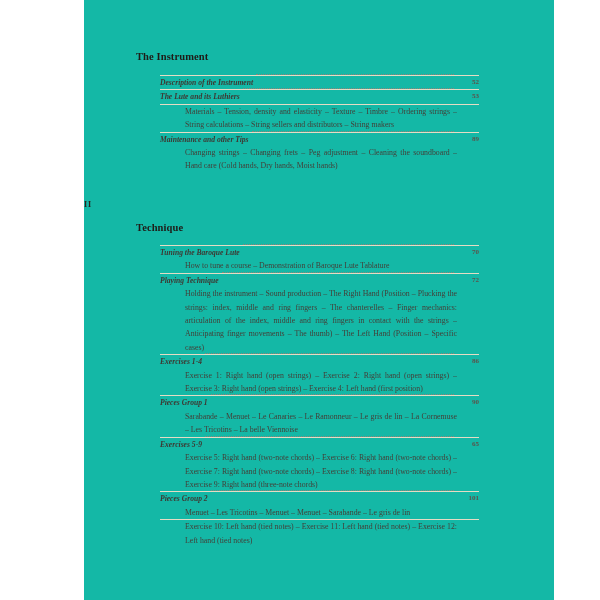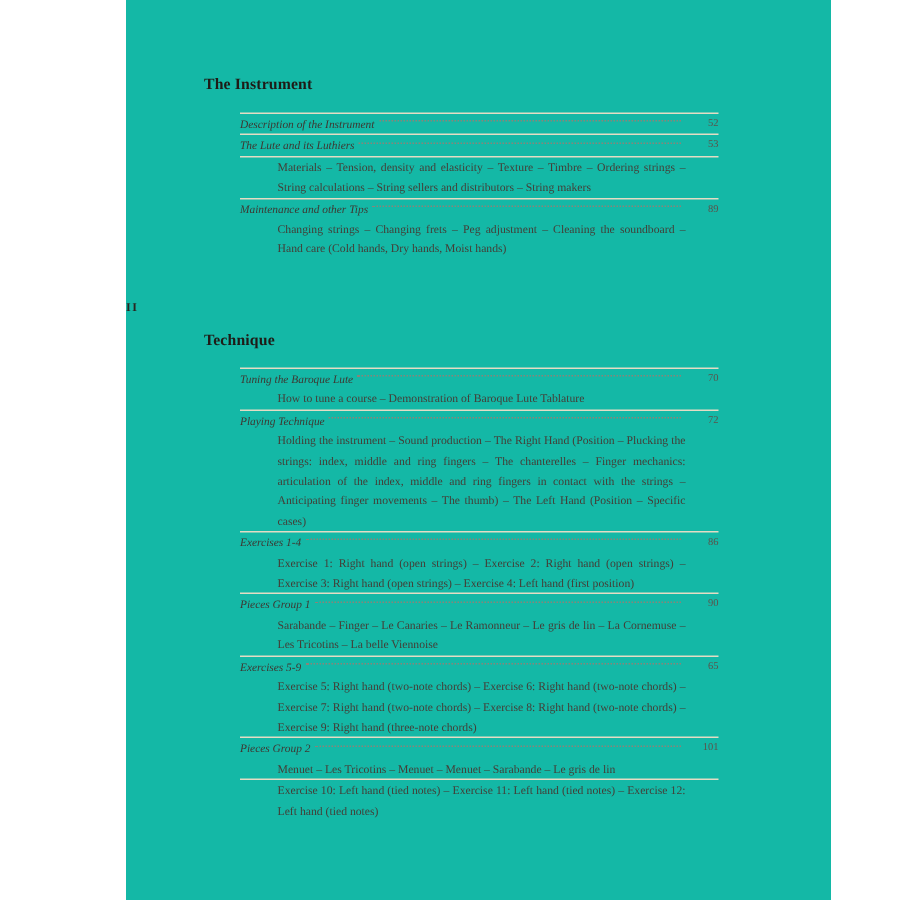--- a/index.html
+++ b/index.html
@@ -18,21 +18,21 @@
   .part-number {
     position: absolute; left: 0; width: 100%; text-align: left;
     font-size: 8px; font-weight: bold; color: #2a2520; letter-spacing: 1px;
   }
   .toc {
     position: absolute; left: 76px; width: 319px;
     font-size: 7.6px; line-height: 13.4px;
   }
   .entry { position: relative; border-top: 0.6px solid #e4dcc4; }
   .entry-line {
-    display: flex; align-items: center;
+    display: flex; align-items: flex-start; font-weight: bold;
   }
   .entry-title { font-style: italic; white-space: nowrap; color: #3e3832; }
   .leader {
     flex: 1; margin: 0 3px; border-bottom: 1px dotted #8a8478;
     transform: translateY(-2px);
   }
   .page-num { width: 22px; text-align: right; color: #5a544c; font-size: 7px; }
   .desc {
     padding-left: 25px; padding-right: 22px;
     text-align: justify; color: #443e37; font-size: 7.8px;
@@ -101,21 +101,21 @@
         <span class="page-num">86</span>
       </div>
       <div class="desc">Exercise 1: Right hand (open strings) – Exercise 2: Right hand (open strings) – Exercise 3: Right hand (open strings) – Exercise 4: Left hand (first position)</div>
     </div>
     <div class="entry">
       <div class="entry-line">
         <span class="entry-title">Pieces Group 1</span>
         <span class="leader"></span>
         <span class="page-num">90</span>
       </div>
-      <div class="desc">Sarabande – Finger – Le Canaries – Le Ramonneur – Le gris de lin – La Cornemuse – Les Tricotins – La belle Viennoise</div>
+      <div class="desc">Sarabande – Menuet – Le Canaries – Le Ramonneur – Le gris de lin – La Cornemuse – Les Tricotins – La belle Viennoise</div>
     </div>
     <div class="entry">
       <div class="entry-line">
         <span class="entry-title">Exercises 5-9</span>
         <span class="leader"></span>
         <span class="page-num">65</span>
       </div>
       <div class="desc">Exercise 5: Right hand (two-note chords) – Exercise 6: Right hand (two-note chords) – Exercise 7: Right hand (two-note chords) – Exercise 8: Right hand (two-note chords) – Exercise 9: Right hand (three-note chords)</div>
     </div>
     <div class="entry">

